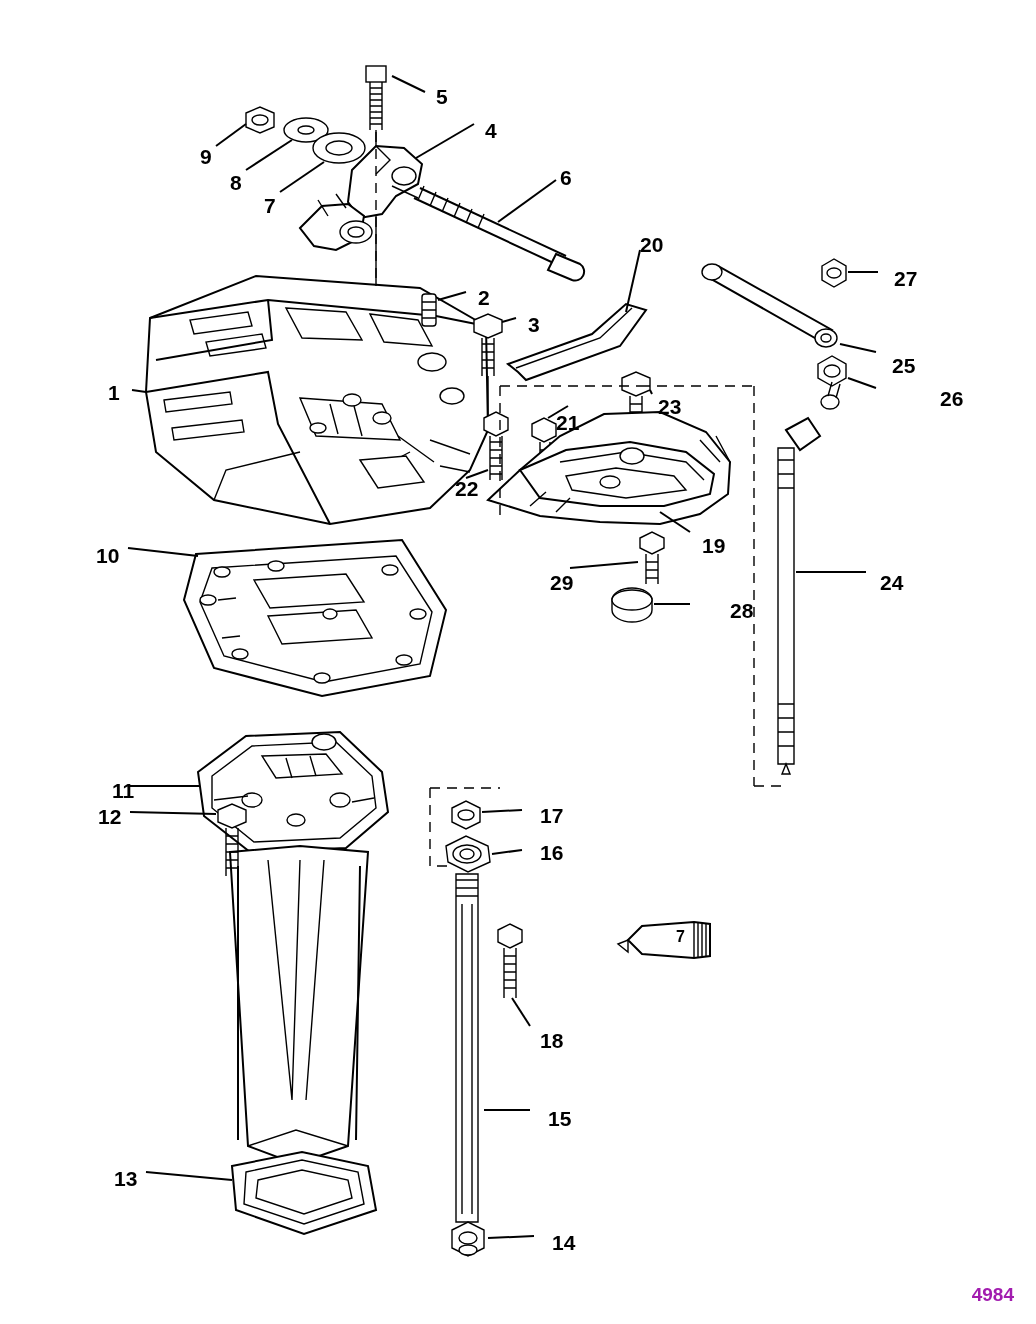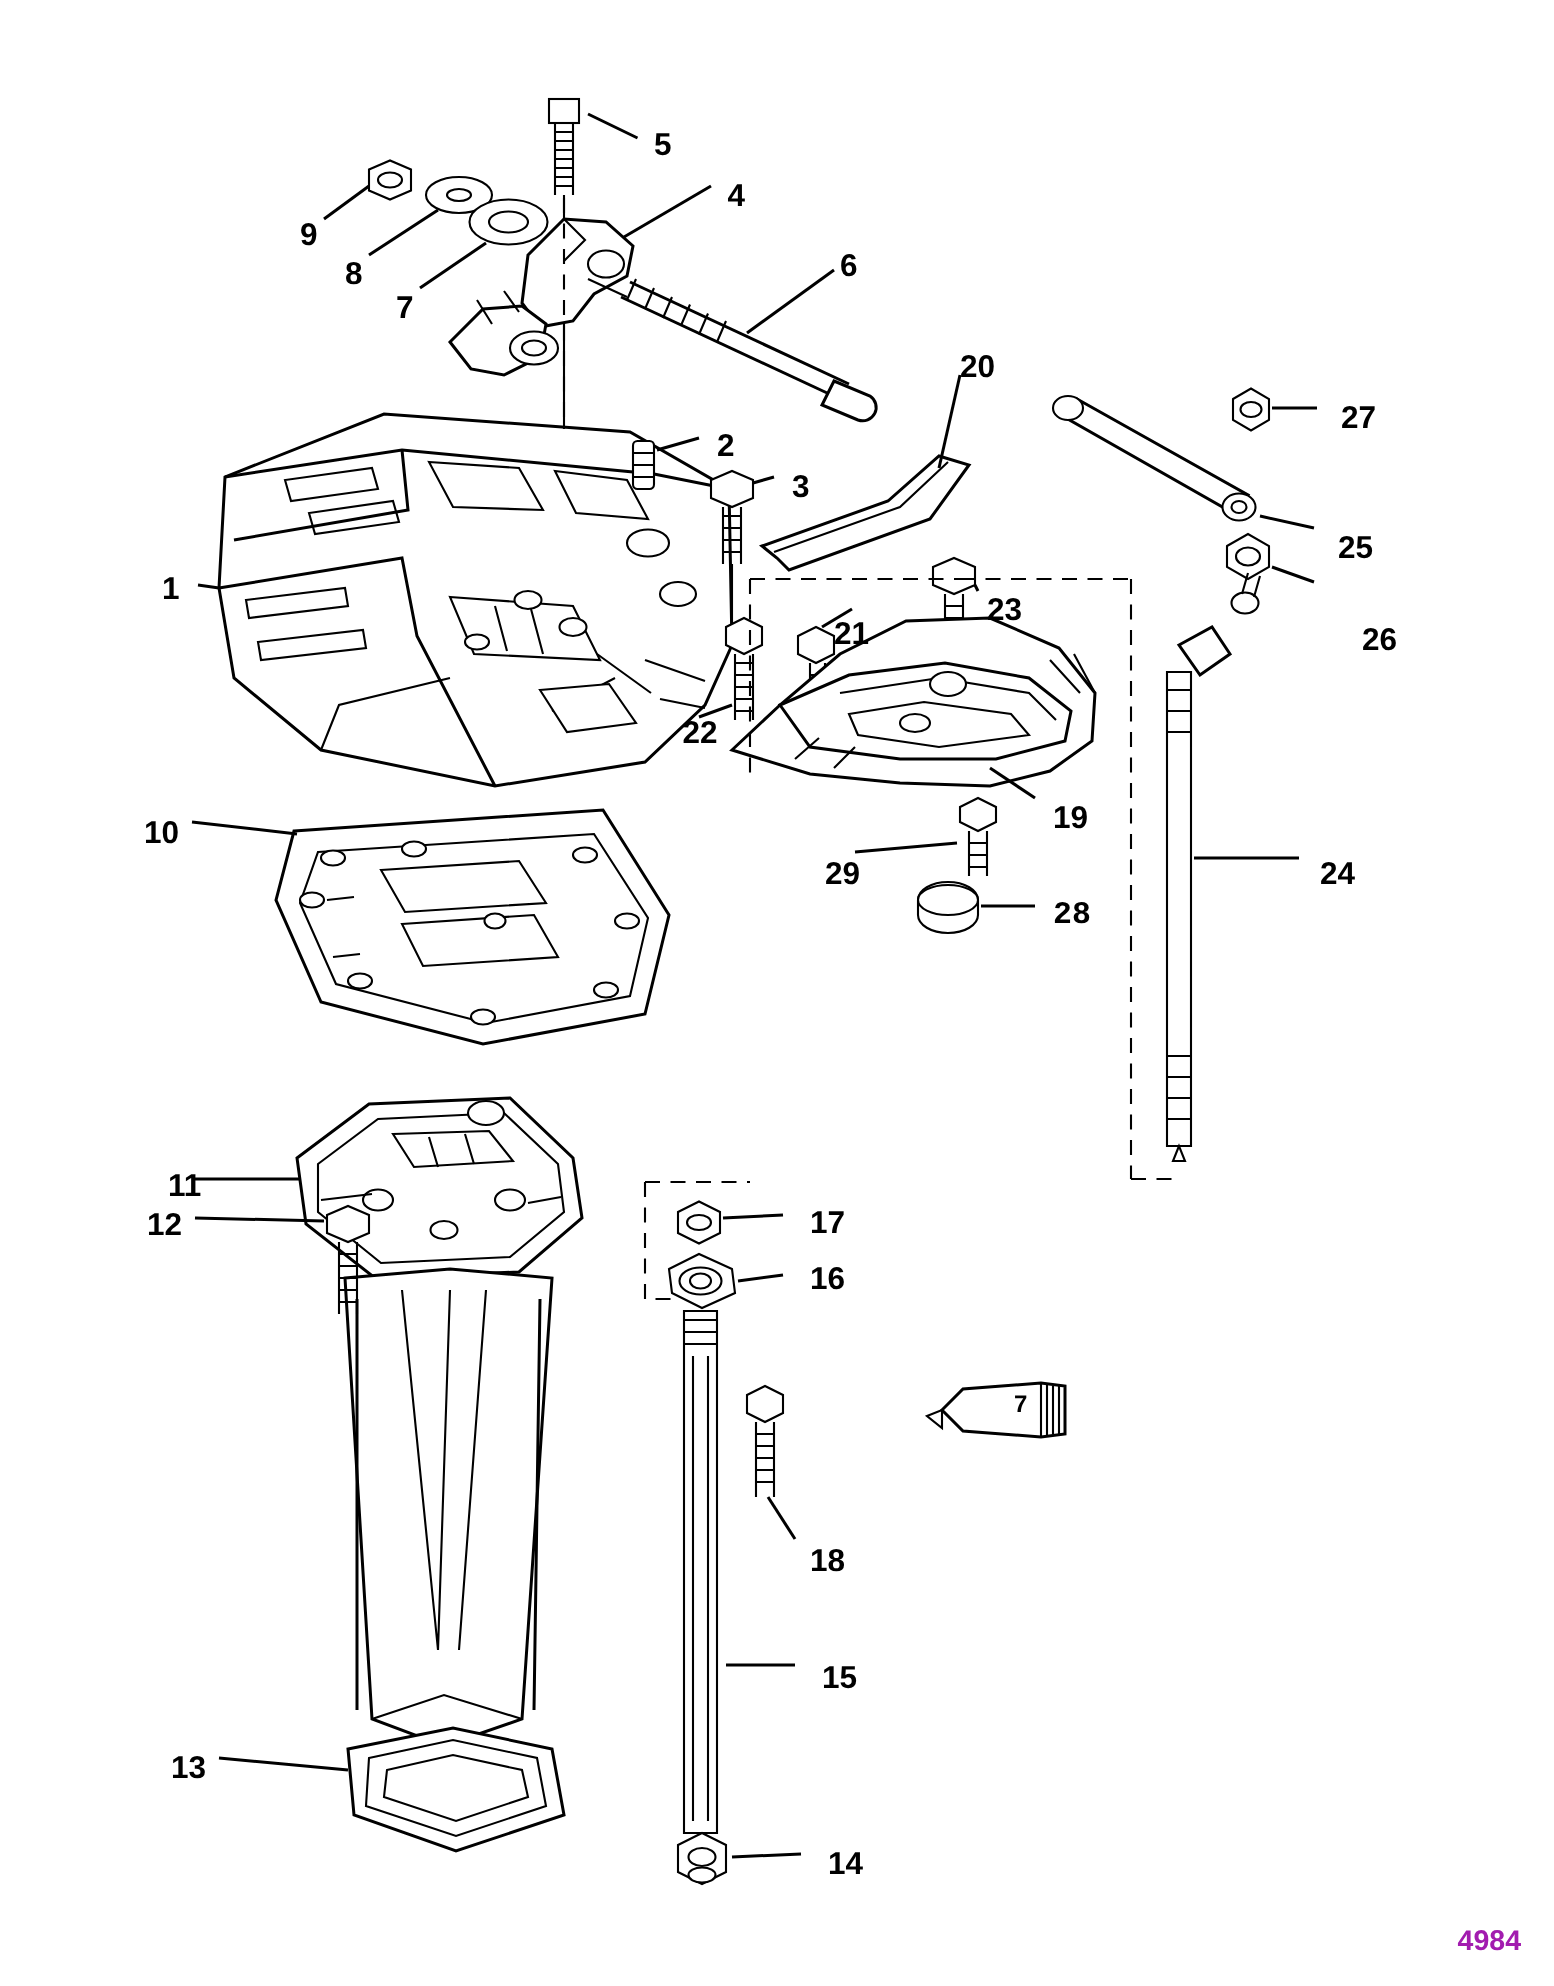--- a/index.html
+++ b/index.html
@@ -355,22 +355,22 @@
   <div class="callout" style="left:540px; top:842px;">16</div>
   <div class="callout" style="left:540px; top:805px;">17</div>
   <div class="callout" style="left:540px; top:1030px;">18</div>
   <div class="callout" style="left:702px; top:535px;">19</div>
   <div class="callout" style="left:640px; top:234px;">20</div>
   <div class="callout" style="left:556px; top:412px;">21</div>
   <div class="callout" style="left:455px; top:478px;">22</div>
   <div class="callout" style="left:658px; top:396px;">23</div>
   <div class="callout" style="left:880px; top:572px;text-align:right;">24</div>
   <div class="callout" style="left:892px; top:355px;">25</div>
-  <div class="callout" style="left:908px; top:388px;margin-top:28px;">26</div>
+  <div class="callout" style="left:940px; top:388px;">26</div>
   <div class="callout" style="left:894px; top:268px;">27</div>
-  <div class="callout" style="left:702px; top:600px;font-family:Liberation Mono, monospace;">28</div>
+  <div class="callout" style="left:730px; top:600px;">28</div>
   <div class="callout" style="left:550px; top:572px;">29</div>
 
   <div class="tube-label" style="left:676px; top:928px;">7</div>
 
   <div class="sheet-code">4984</div>
 
 </div>
 
 </body></html>

